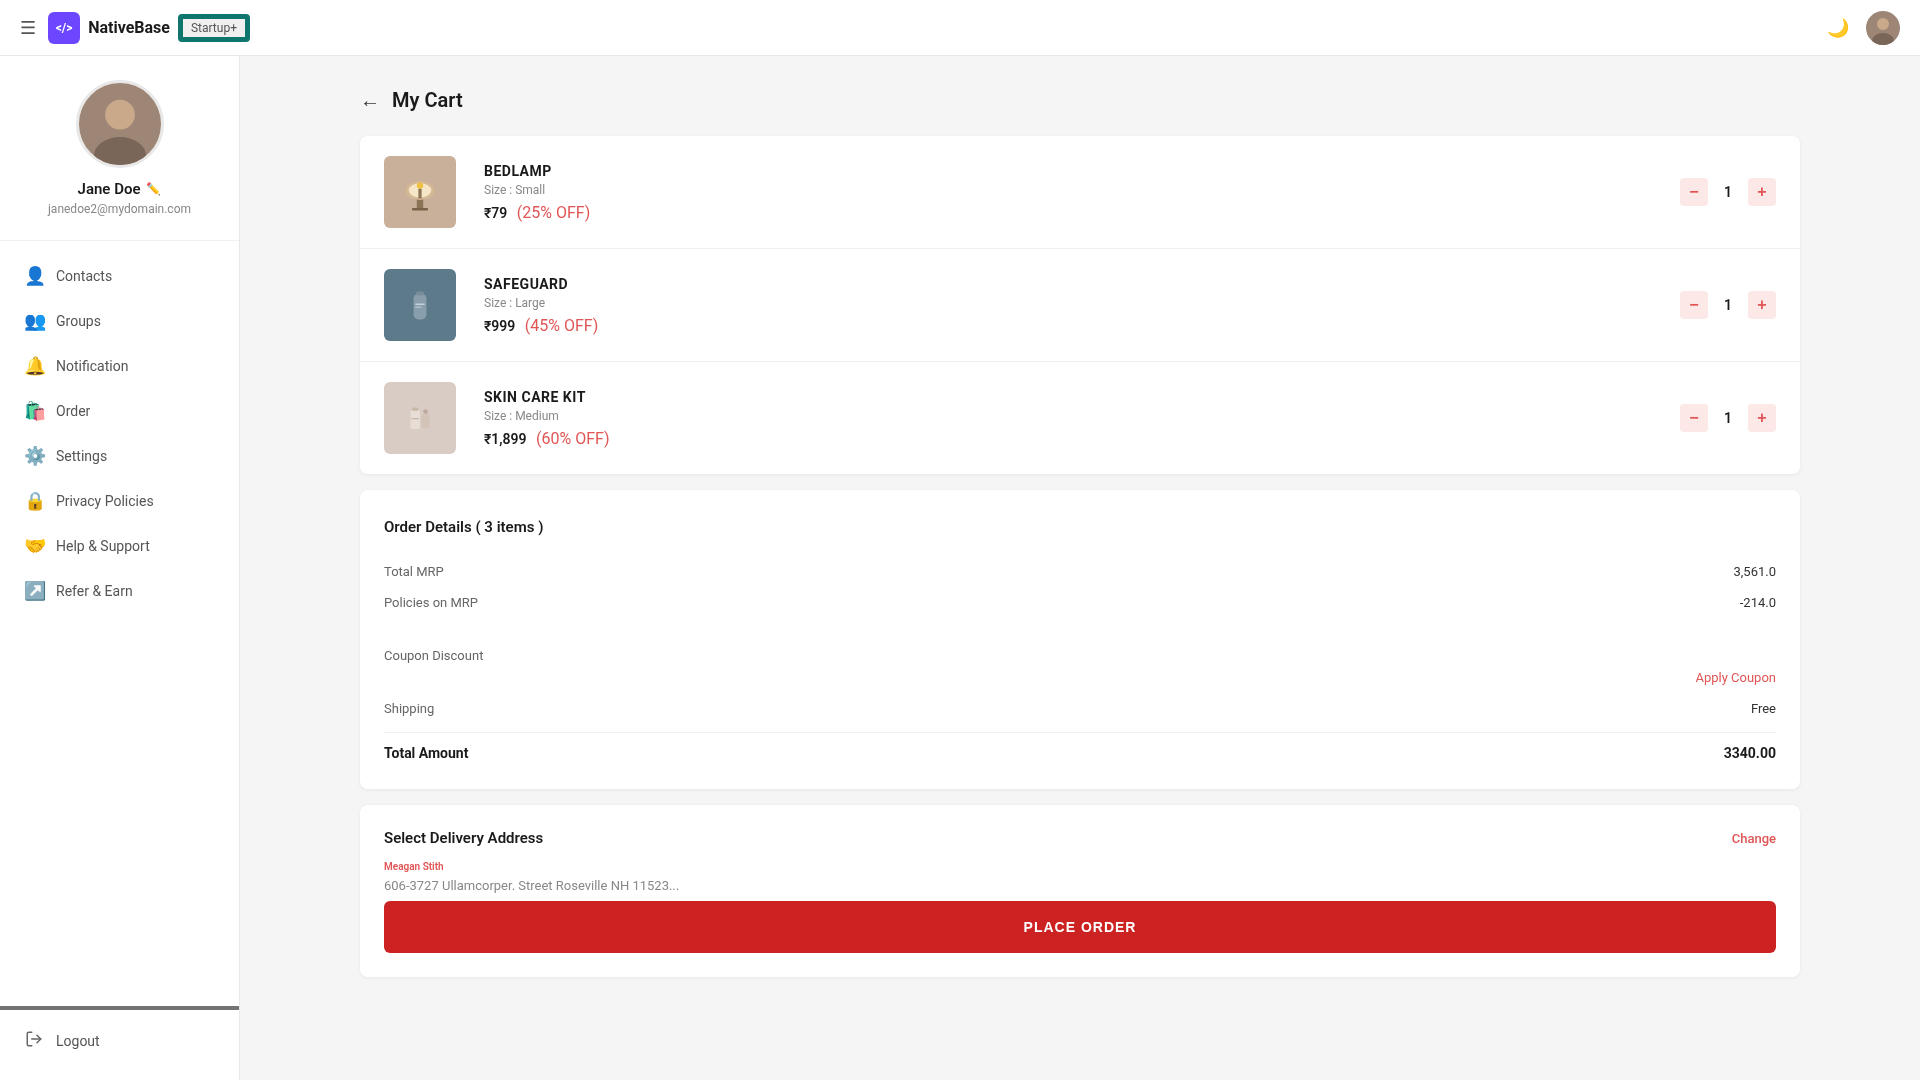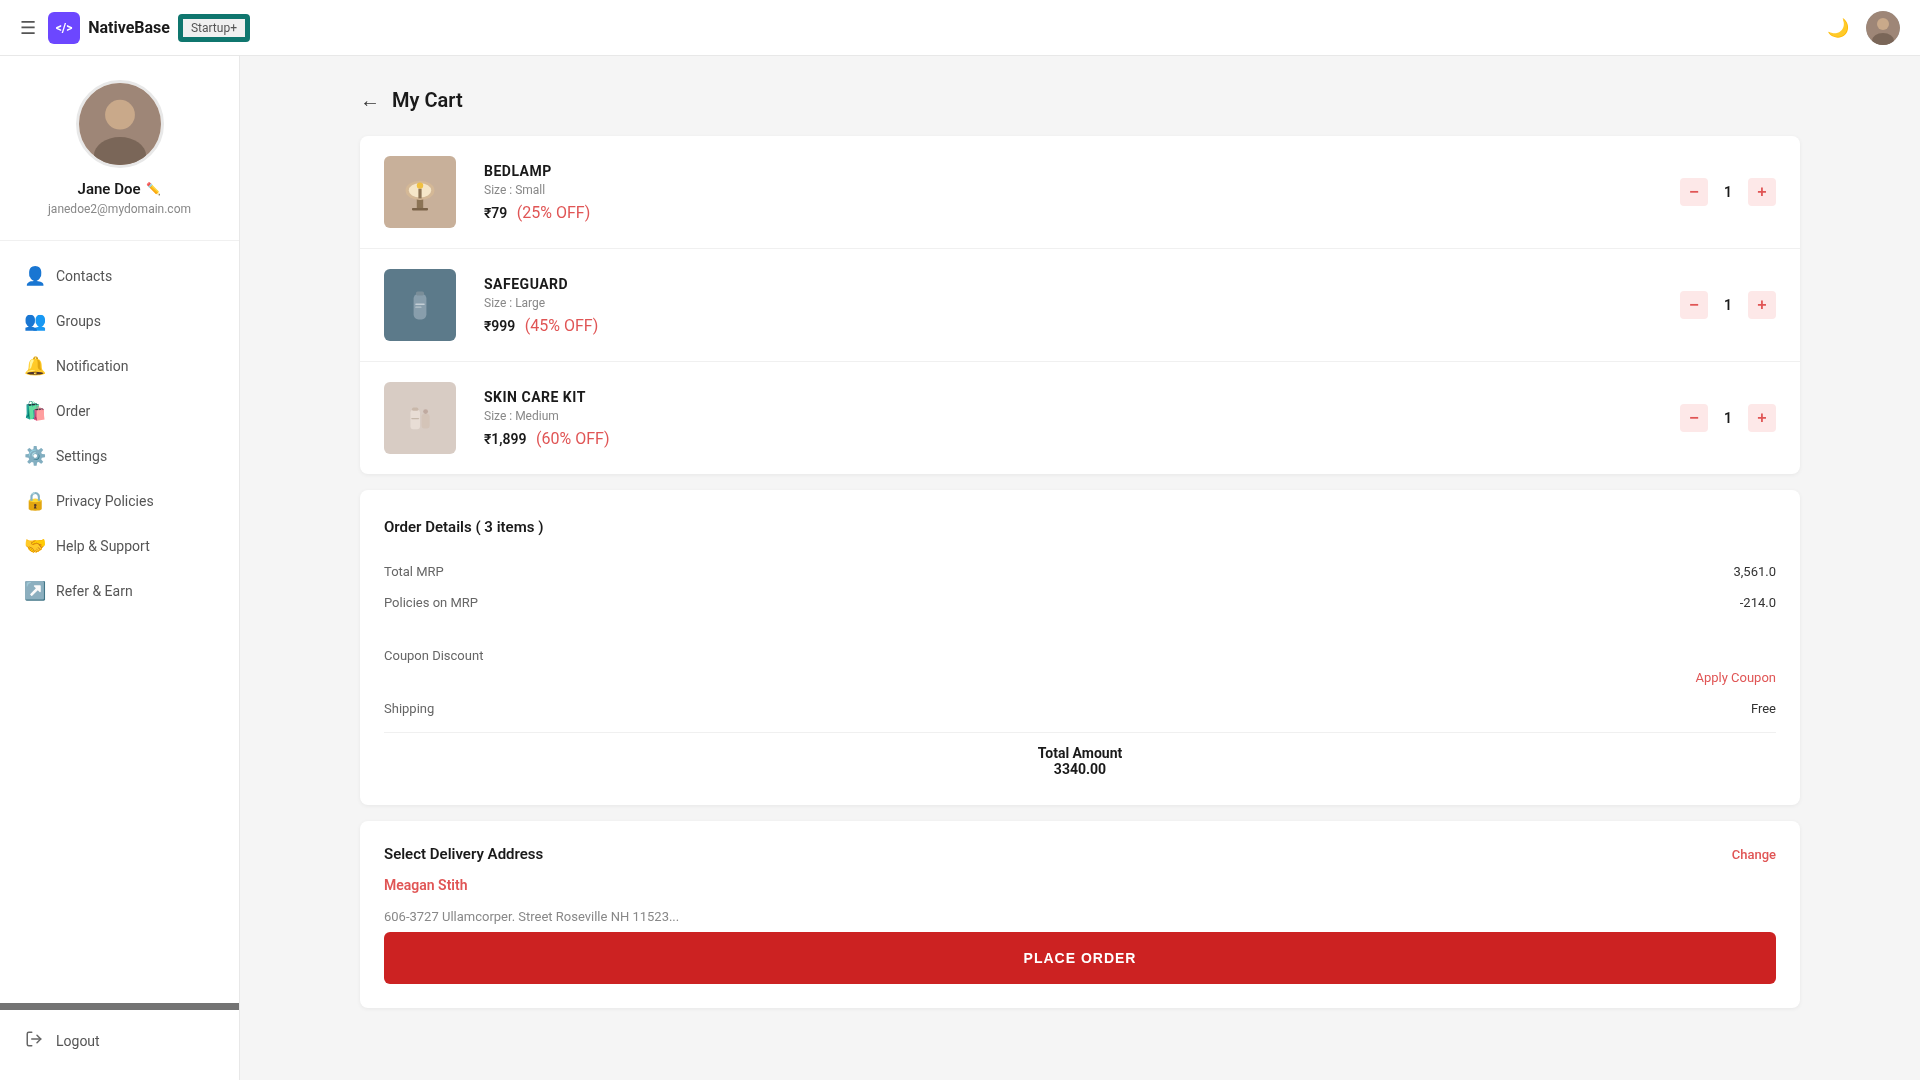--- a/index.html
+++ b/index.html
@@ -95,21 +95,21 @@
       gap: 12px;
       padding: 12px 24px;
       cursor: pointer;
       color: #555;
       font-size: 14px;
       transition: background 0.15s;
     }
     .nav-item .nav-icon { font-size: 18px; color: #666; width: 20px; text-align: center; }
 
     .sidebar-bottom {
-      border-top: 7px solid #737373;
+      border-top: 4px solid #737373;
       padding-top: 8px;
     }
 
     
     .main {
       flex: 1;
       background: #f5f5f5;
       overflow-y: auto;
       padding: 32px 120px;
     }
@@ -188,42 +188,41 @@
     .order-value { font-size: 13px; color: #333; }
     .order-value.apply-coupon { color: #e05555; cursor: pointer; font-size: 13px; margin-top: 44px; }
     .order-value.free { color: #333; }
     .order-total-row {
       display: flex;
       justify-content: space-between;
       align-items: center;
       padding: 12px 0 0;
       border-top: 1px solid #f0f0f0;
       margin-top: 8px;
-      flex-direction: column;
     }
     .order-total-label { font-size: 14px; font-weight: 700; color: #1a1a1a; }
     .order-total-value { font-size: 14px; font-weight: 700; color: #1a1a1a; }
 
     
     .delivery-card {
       background: #fff;
       border-radius: 8px;
       padding: 24px;
       margin-bottom: 16px;
       box-shadow: 0 1px 4px rgba(0,0,0,0.06);
     }
     .delivery-header {
       display: flex;
       justify-content: space-between;
       align-items: center;
       margin-bottom: 14px;
     }
     .delivery-title { font-size: 15px; font-weight: 600; color: #1a1a1a; }
     .change-btn { color: #e05555; font-size: 13px; cursor: pointer; font-weight: 500; }
-    .delivery-name { font-size: 14px; font-weight: 600; color: #e05555; margin-bottom: 16px; }
+    .delivery-name { font-size: 10px; font-weight: 600; color: #e05555; margin-bottom: 6px; }
     .delivery-address { font-size: 13px; color: #888; }
 
     .place-order-btn {
       width: 100%;
       background: #cc2222;
       color: #fff;
       border: none;
       border-radius: 6px;
       padding: 18px;
       font-size: 14px;

